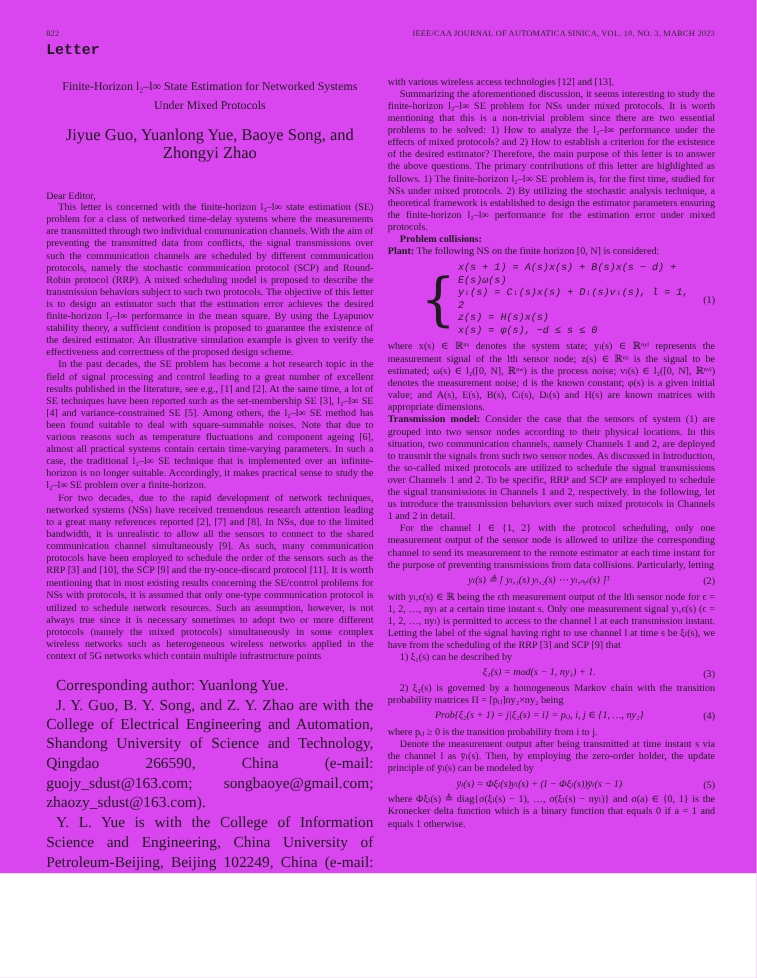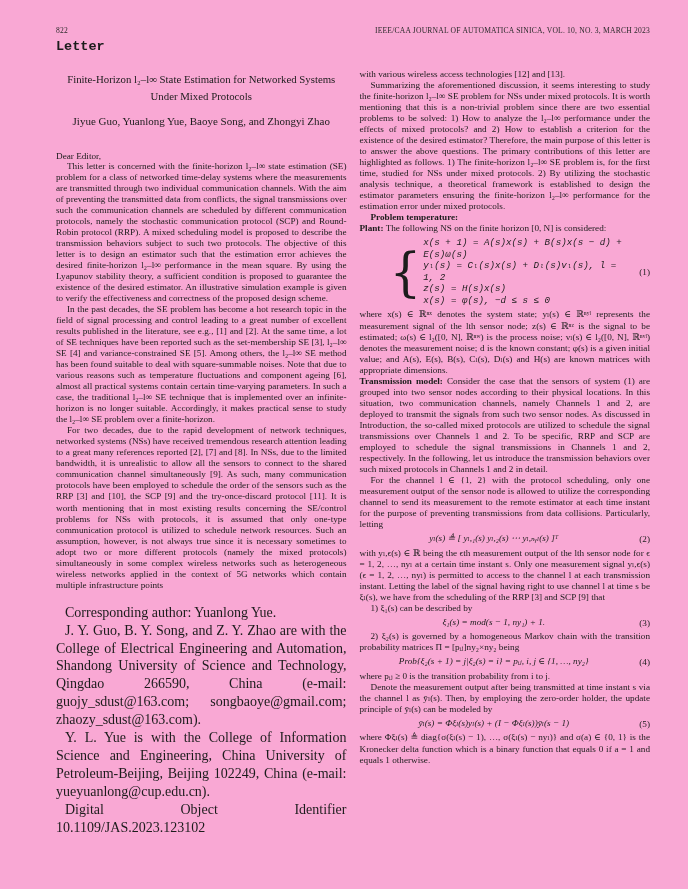--- a/index.html
+++ b/index.html
@@ -1,28 +1,28 @@
 <!DOCTYPE html>
 <html lang="en"><head>
 <meta charset="utf-8">
 <style>
   html,body{margin:0;padding:0;background:#ffffff;}
   .page{
-    position:relative;width:688px;height:889px;box-sizing:border-box;
-    background:#f9a8d4;color:#1c1c1c;overflow:hidden;
+    position:relative;width:688px;height:794px;box-sizing:border-box;
+    background:#d946ef;color:#1c1c1c;overflow:hidden;
     font-family:"Liberation Serif","DejaVu Serif",serif;
-    padding:26px 38px 30px 56px;
+    padding:26px 38px 30px 42px;
   }
   .hdr{display:flex;justify-content:space-between;align-items:baseline;
     font-size:7.6px;letter-spacing:.2px;color:#2a2a2a;}
   .letter-heading{font-size:13.5px;font-weight:bold;margin:4px 0 0 0;font-family:Liberation Mono, monospace;}
   .cols{display:flex;gap:13px;margin-top:15px;align-items:flex-start;}
   .col{width:300px;box-sizing:border-box;}
   .title{font-size:10.8px;font-weight:normal;text-align:center;line-height:1.6;margin:2px 6px 0 6px;}
-  .authors{font-size:11px;text-align:center;margin-top:9px;}
+  .authors{font-size:15px;text-align:center;margin-top:9px;}
   .salutation{font-size:9.2px;margin:24px 0 0 0;}
   .para{font-size:9.2px;line-height:1.2;text-align:justify;margin:0;hyphens:auto;}
   .ind{text-indent:11px;}
   .bold{font-weight:bold;}
   .footnotes{margin-top:13px;font-size:14px;}
   .footnotes p{margin:0;line-height:1.28;text-align:justify;text-indent:9px;hyphens:auto;}
   .eq{display:flex;align-items:center;font-size:9.2px;margin:3px 0;}
   .eq .body{flex:1;text-align:center;font-style:italic;line-height:1.25;}
   .eq .num{width:22px;text-align:right;font-style:normal;flex:none;}
   .eq1{padding-left:30px;}
@@ -59,21 +59,21 @@
         <p>J. Y. Guo, B. Y. Song, and Z. Y. Zhao are with the College of Electrical Engineering and Automation, Shandong University of Science and Technology, Qingdao 266590, China (e-mail: guojy_sdust@163.com; songbaoye@gmail.com; zhaozy_sdust@163.com).</p>
         <p>Y. L. Yue is with the College of Information Science and Engineering, China University of Petroleum-Beijing, Beijing 102249, China (e-mail: yueyuanlong@cup.edu.cn).</p>
         <p>Digital Object Identifier 10.1109/JAS.2023.123102</p>
       </div>
     </div>
 
     <div class="col">
       <p class="para">with various wireless access technologies [12] and [13].</p>
       <p class="para ind">Summarizing the aforementioned discussion, it seems interesting to study the finite-horizon l₂–l∞ SE problem for NSs under mixed protocols. It is worth mentioning that this is a non-trivial problem since there are two essential problems to be solved: 1) How to analyze the l₂–l∞ performance under the effects of mixed protocols? and 2) How to establish a criterion for the existence of the desired estimator? Therefore, the main purpose of this letter is to answer the above questions. The primary contributions of this letter are highlighted as follows. 1) The finite-horizon l₂–l∞ SE problem is, for the first time, studied for NSs under mixed protocols. 2) By utilizing the stochastic analysis technique, a theoretical framework is established to design the estimator parameters ensuring the finite-horizon l₂–l∞ performance for the estimation error under mixed protocols.</p>
 
-      <p class="para ind bold">Problem temperature:</p>
+      <p class="para ind bold">Problem collisions:</p>
 
       <p class="para"><b>Plant:</b><span> The following NS on the finite horizon [0, N] is considered:</span></p>
 
       <div class="eq eq1">
         <span class="brace">{</span>
         <span class="lines">
           <span>x(s + 1) = A(s)x(s) + B(s)x(s − d) + E(s)ω(s)</span>
           <span>yₗ(s) = Cₗ(s)x(s) + Dₗ(s)vₗ(s),    l = 1, 2</span>
           <span>z(s) = H(s)x(s)</span>
           <span>x(s) = φ(s),    −d ≤ s ≤ 0</span>

